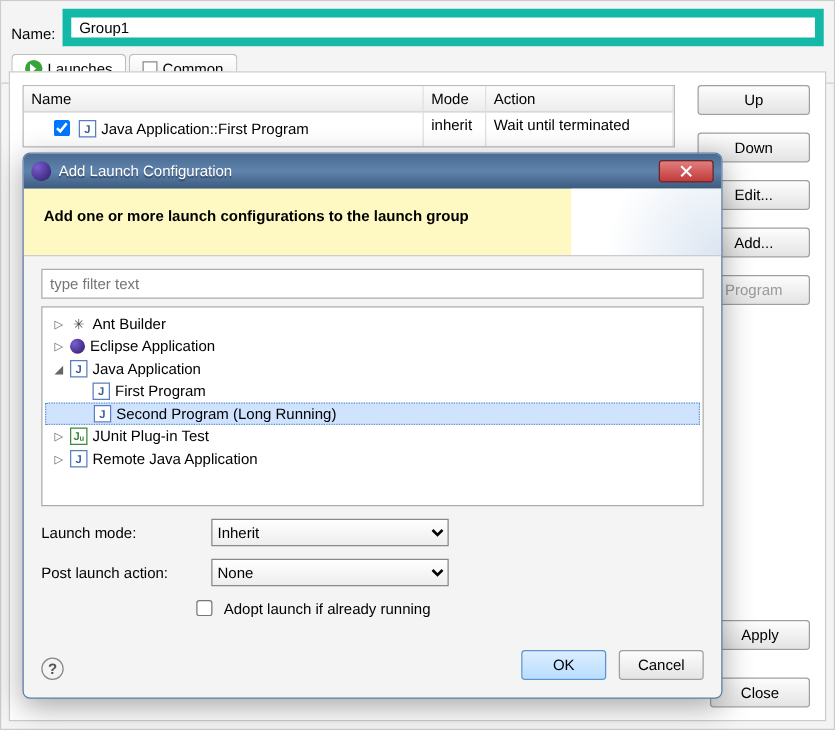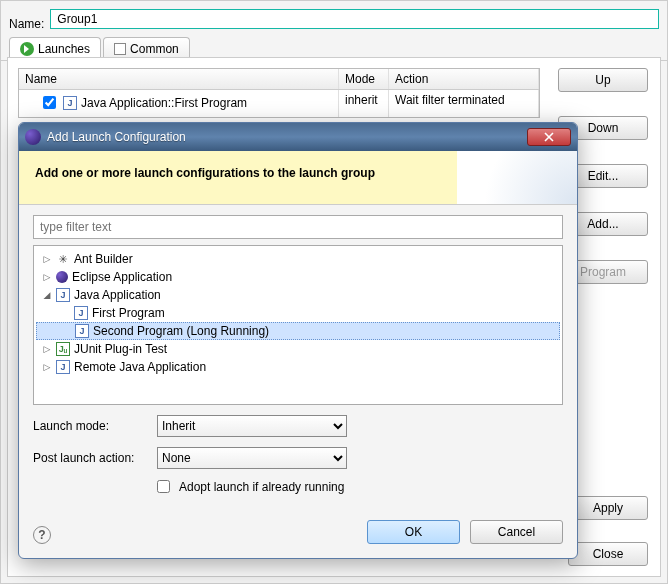--- a/index.html
+++ b/index.html
@@ -1,34 +1,34 @@
 <!DOCTYPE html>
 <html><head>
 <meta charset="utf-8">
 <style>
   * { box-sizing: border-box; font-family: "Segoe UI", Tahoma, sans-serif; font-size: 12px; }
   body { margin: 0; background: #fff; width: 668px; height: 584px; position: relative; overflow: hidden; }
   .bg-panel { position: absolute; left: 0; top: 0; width: 668px; height: 584px; border: 1px solid #ccc; background: #f4f4f4; }
   .name-row { display: flex; align-items: center; padding: 6px 8px; background: #f4f4f4; }
   .name-row label { margin-right: 6px; margin-top: 10px; }
-  .name-row input { flex: 1; height: 20px; border: 1px solid #14b8a6; padding: 2px 6px; background: #fff; }
+  .name-row input { flex: 1; height: 30px; border: 7px solid #14b8a6; padding: 2px 6px; background: #fff; }
   .tabrow { display: flex; padding: 0 8px; background: #f4f4f4; border-bottom: 1px solid #ccc; }
   .tab { display: flex; align-items: center; gap: 4px; padding: 4px 10px; border: 1px solid #bcbcbc; border-bottom: none; background: linear-gradient(#fff, #eee); border-radius: 4px 4px 0 0; margin-right: 2px; cursor: pointer; }
   .tab.active { background: #fff; }
   .content-area { position: absolute; left: 6px; top: 56px; right: 6px; bottom: 6px; background: #fff; border: 1px solid #ccc; }
   .table-wrap { position: absolute; left: 10px; top: 10px; right: 120px; height: 50px; border: 1px solid #bbb; background: #fff; overflow: hidden; }
   .table-header, .table-row { display: flex; }
   .table-header { background: linear-gradient(#fdfdfd, #ececec); border-bottom: 1px solid #ccc; }
   .th, .td { padding: 3px 6px; border-right: 1px solid #e0e0e0; overflow: hidden; white-space: nowrap; }
   .c-name { width: 320px; }
   .c-mode { width: 50px; }
   .c-action { flex: 1; }
   .td.c-name { display: flex; align-items: center; gap: 4px; padding-left: 20px; }
   .chk { width: 13px; height: 13px; }
-  .side-buttons { position: absolute; right: 12px; top: 10px; width: 90px; display: flex; flex-direction: column; gap: 24px; }
+  .side-buttons { position: absolute; right: 12px; top: 10px; width: 90px; display: flex; flex-direction: column; gap: 14px; }
   .btn { height: 24px; border: 1px solid #9f9f9f; background: linear-gradient(#fdfdfd, #e4e4e4); border-radius: 3px; cursor: pointer; }
   .btn:disabled { color: #9a9a9a; }
   .bottom-buttons { position: absolute; right: 12px; bottom: 10px; display: flex; gap: 10px; }
   .bottom-buttons .btn { width: 80px; }
   .apply-btn { position: absolute; right: 12px; bottom: 56px; width: 80px; }
 
   
   .dialog { position: absolute; left: 18px; top: 122px; width: 560px; background: #f4f4f4; border: 1px solid #5a7aa5; border-radius: 6px; box-shadow: 0 6px 24px rgba(0,0,0,0.35); overflow: hidden; }
   .titlebar { height: 28px; background: linear-gradient(#4a6b91, #5f83ad, #3b5a7e); display: flex; align-items: center; padding: 0 6px; color: #fff; }
   .titlebar .title { flex: 1; display: flex; align-items: center; gap: 6px; font-size: 12px; text-shadow: 0 1px 1px rgba(0,0,0,0.4);}
@@ -36,26 +36,26 @@
   .dlg-head { background: #fef9c3; padding: 14px 16px 24px; border-bottom: 1px solid #ccc; font-weight: bold; font-size: 13px; position:relative; }
   .dlg-head::after { content:""; position:absolute; right:0; top:0; bottom:0; width:120px; background: radial-gradient(circle at 100% 100%, #dbe5f1 0%, #fff 70%); }
   .dlg-body { padding: 10px 14px 14px; }
   .filter { width: 100%; height: 24px; border: 1px solid #aaa; padding: 2px 6px; color: #888; background:#fff; margin-bottom: 6px; }
   .tree { border: 1px solid #aaa; background: #fff; height: 160px; padding: 4px 2px; overflow: auto; }
   .node { display: flex; align-items: center; gap: 4px; height: 18px; padding-left: 6px; }
   .node .arrow { width: 10px; color: #666; font-size: 9px; display:inline-block; text-align:center;}
   .node.level1 { padding-left: 6px; }
   .node.level2 { padding-left: 38px; }
   .node.sel { background: #cfe3ff; border: 1px dotted #6693cf; }
-  .form-row { display: flex; align-items: center; margin-top: 10px; gap: 12px; }
+  .form-row { display: flex; align-items: center; margin-top: 10px; gap: 24px; }
   .form-row label { width: 112px; }
   .form-row select { width: 190px; height: 22px; border: 1px solid #888; background: linear-gradient(#fff,#eee); }
   .adopt-row { display:flex; align-items:center; gap:6px; margin-top:8px; padding-left:120px;}
   .dlg-footer { display: flex; justify-content: flex-end; gap: 10px; padding: 10px 14px 14px; }
-  .dlg-footer .btn { width: 93px; }
+  .dlg-footer .btn { width: 68px; }
   .btn.primary { background: linear-gradient(#dceeff,#b9ddff); border-color:#5a93cf; }
   .help { position:absolute; left:14px; bottom:14px; width:18px; height:18px; border:1px solid #888; border-radius:50%; display:flex; align-items:center; justify-content:center; color:#555; cursor:pointer; font-weight:bold;}
   .eclipse-icon { width:16px; height:16px; border-radius:50%; background: radial-gradient(circle at 30% 30%, #7a5ecf, #2a1a66); display:inline-block;}
   .j-icon { width:14px; height:14px; border:1px solid #5a7fc0; background:#fff; display:flex; align-items:center; justify-content:center; color:#3b5fa0; font-size:9px; font-weight:bold;}
   .green-launch { width:14px; height:14px; border-radius:50%; background:#3aa33a; display:inline-block; position:relative;}
   .green-launch::after{content:"";position:absolute;left:4px;top:3px;border-left:5px solid #fff;border-top:4px solid transparent;border-bottom:4px solid transparent;}
   .ant-icon{ width:14px;height:14px; color:#444; display:flex;align-items:center;justify-content:center; font-size:11px;}
 </style>
 </head>
 <body>
@@ -83,21 +83,21 @@
         <div class="th c-mode">Mode</div>
         <div class="th c-action">Action</div>
       </div>
       <div class="table-row">
         <div class="td c-name">
           <input type="checkbox" class="chk" checked="" style="">
           <span class="j-icon">J</span>
           <span>Java Application::First Program</span>
         </div>
         <div class="td c-mode">inherit</div>
-        <div class="td c-action">Wait filter terminated</div>
+        <div class="td c-action">Wait until terminated</div>
       </div>
       <div class="table-row">
         <div class="td c-name">
           
           
           
         </div>
         <div class="td c-mode">inherit</div>
         <div class="td c-action"></div>
       </div>

